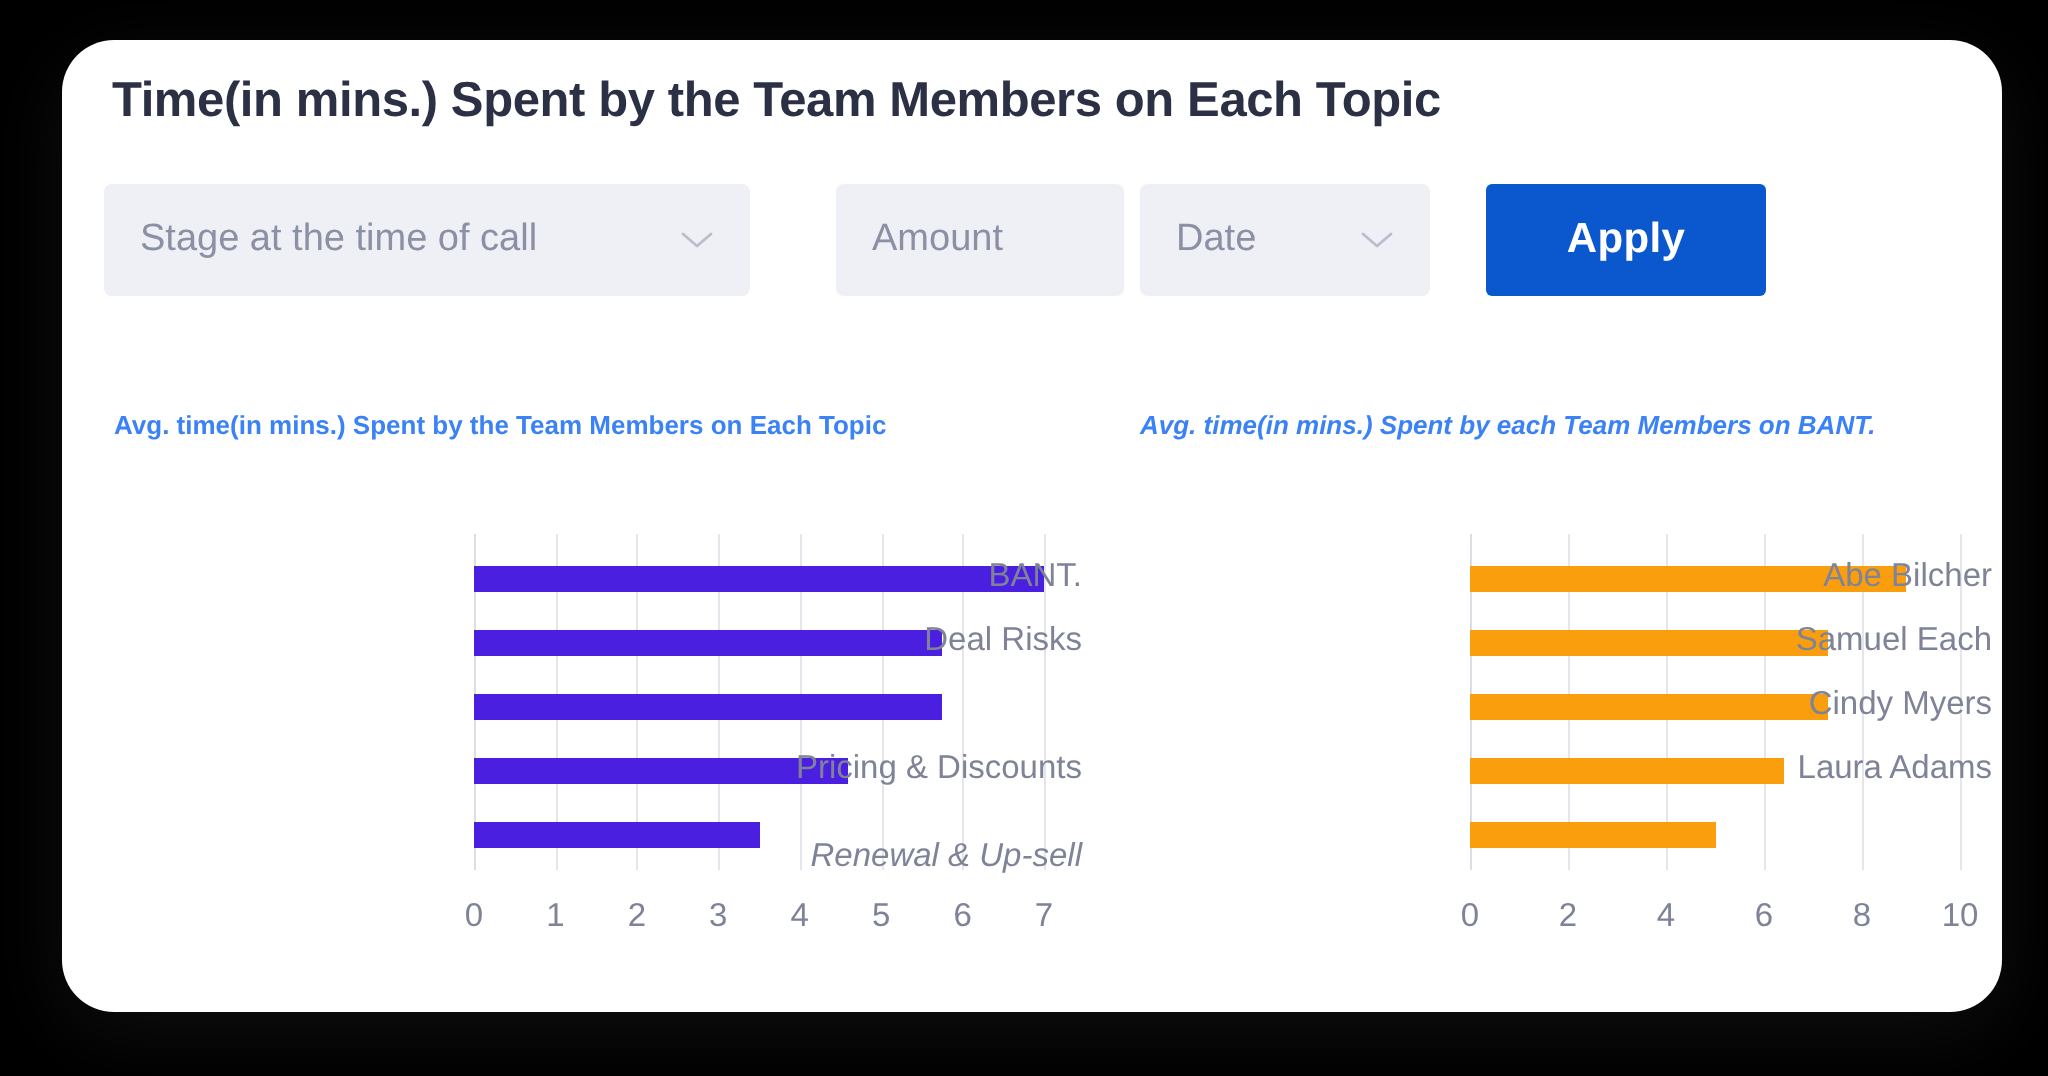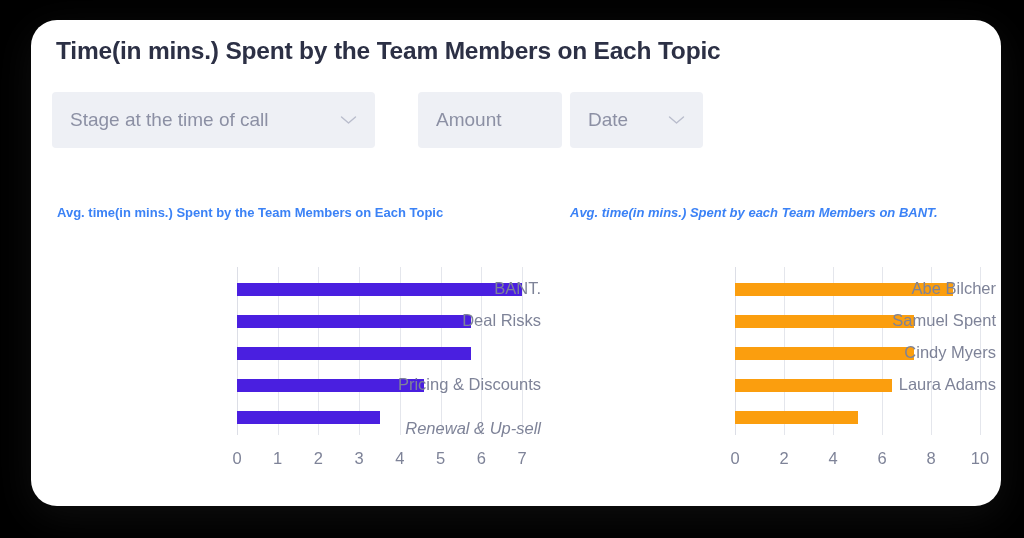--- a/index.html
+++ b/index.html
@@ -74,21 +74,21 @@
   .chev {
     width: 17px;
     height: 10px;
     flex: none;
     margin-left: 10px;
   }
   .chev svg { display: block; }
 
   #f-stage  { left: 11px;  width: 323px; }
   #f-amount { left: 345px; width: 144px; margin-left: 32px; }
-  #f-date   { left: 529px; width: 133px; }
+  #f-date   { left: 529px; width: 145px; }
 
   .apply-btn {
     position: absolute;
     left: 702px;
     top: 0;
     width: 140px;
     height: 56px;
     background: #0b57ce;
     border: none;
     border-radius: 3px;
@@ -203,20 +203,21 @@
 
       <div class="filter-field" id="f-date">
         <span class="ftext">Date</span>
         <span class="chev">
           <svg viewBox="0 0 17 10" width="17" height="10">
             <path d="M1.5 2 L8.5 8 L15.5 2" fill="none" stroke="#b9bdcc" stroke-width="1.4" stroke-linecap="round" stroke-linejoin="round"></path>
           </svg>
         </span>
       </div>
 
+      <button class="apply-btn">Apply</button>
     </div>
 
     <div class="panel" id="panel-left">
       <div class="panel-subtitle">Avg. time(in mins.) Spent by the Team Members on Each Topic</div>
       <div class="plot" id="plot-left">
         <div class="grid-layer" id="grid-left">
             <div class="gridline zero" style="left: 0px;"></div>
             <div class="gridline" style="left: 40.7143px;"></div>
             <div class="gridline" style="left: 81.4286px;"></div>
             <div class="gridline" style="left: 122.143px;"></div>
@@ -290,20 +291,20 @@
       </div>
       <div class="ticks" id="ticks-right">
           <div class="tick-label" style="left: 0px;">0</div>
           <div class="tick-label" style="left: 49px;">2</div>
           <div class="tick-label" style="left: 98px;">4</div>
           <div class="tick-label" style="left: 147px;">6</div>
           <div class="tick-label" style="left: 196px;">8</div>
           <div class="tick-label" style="left: 245px;">10</div>
         </div>
     <div class="cat-label" style="top: 74px;">Abe Bilcher</div>
-        <div class="cat-label" style="top: 106px;">Samuel Spent</div>
+        <div class="cat-label" style="top: 106px;">Samuel Each</div>
         <div class="cat-label" style="top: 138px;">Cindy Myers</div>
         <div class="cat-label" style="top: 170px;">Laura Adams</div>
         <div class="cat-label" style="top: 202px;"></div>
       </div>
 
   </div>
 </div>
 
 </body></html>

